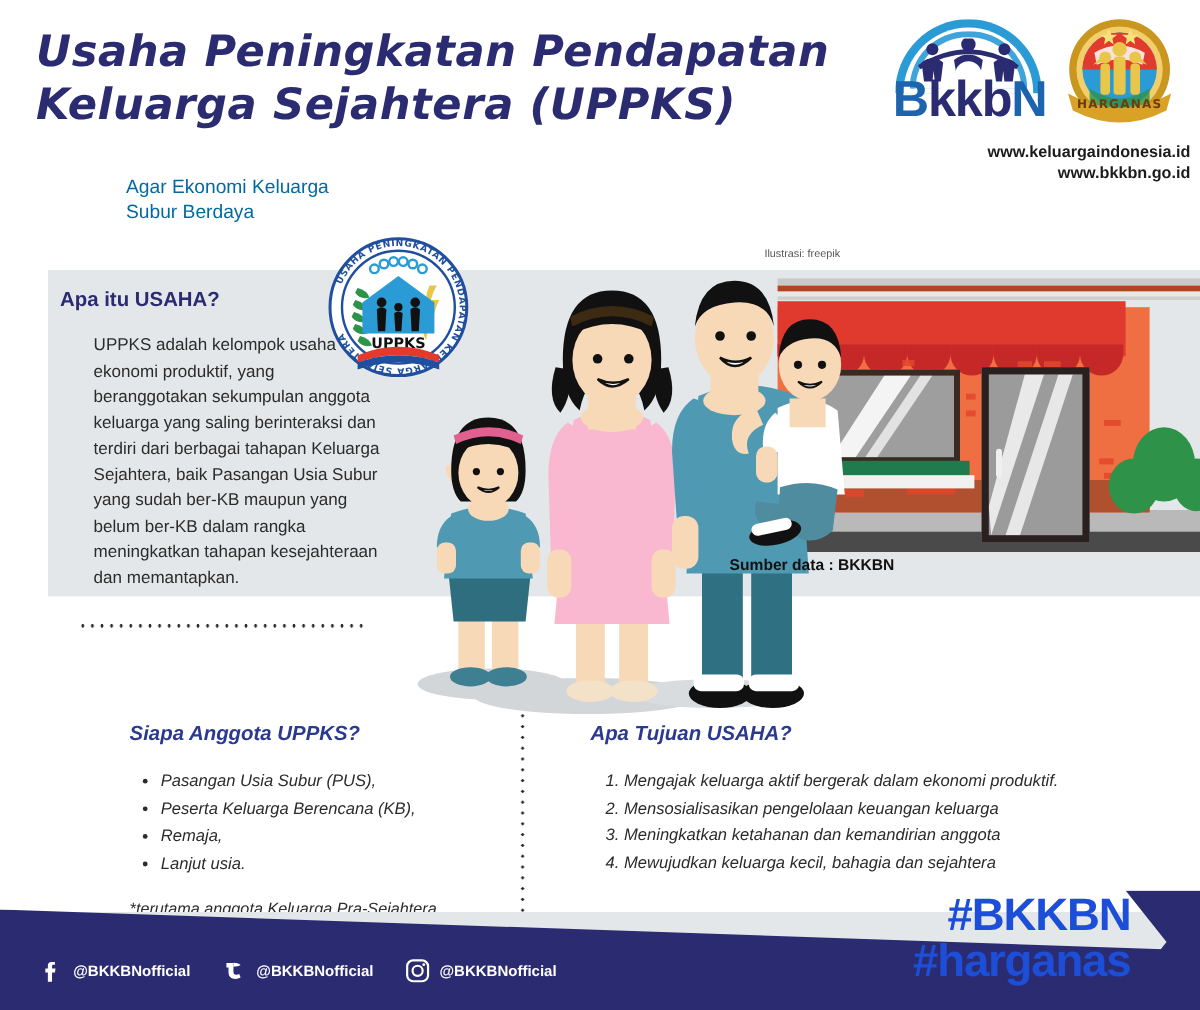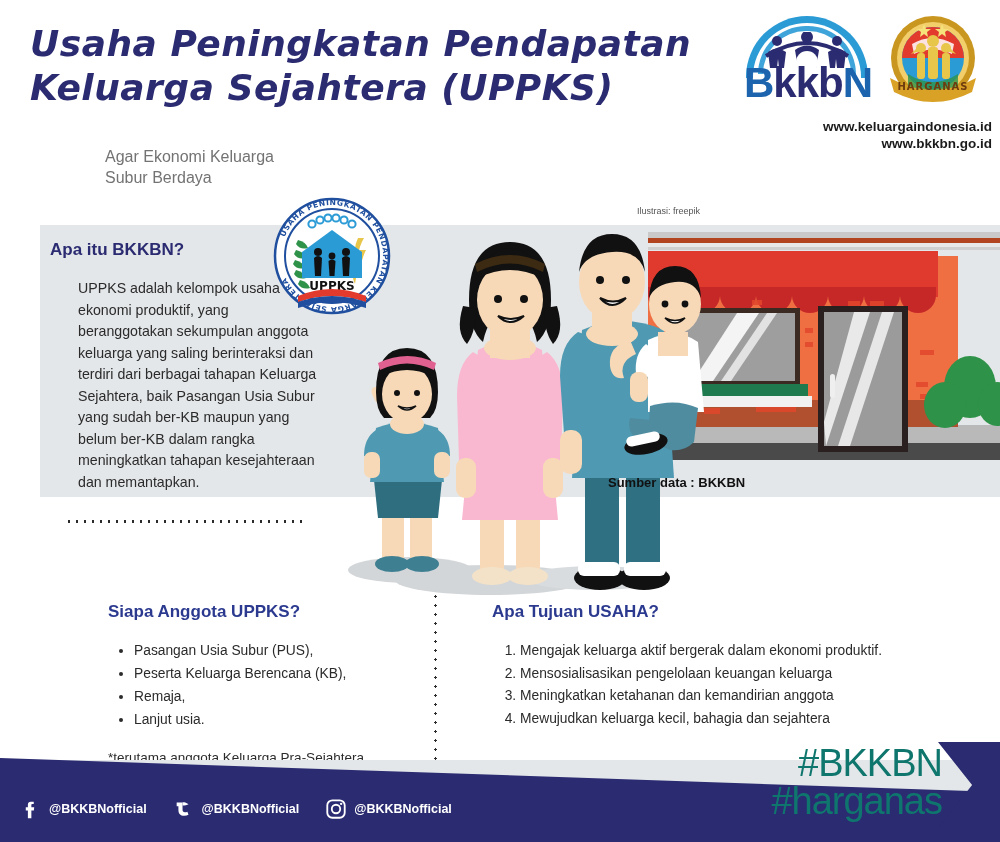--- a/index.html
+++ b/index.html
@@ -34,21 +34,21 @@
   .bk-arc2{position:absolute;left:16px;top:12px;width:98px;height:48px;
     border:5px solid #2b9bd6;border-bottom:none;border-radius:50px 50px 0 0;box-sizing:border-box;opacity:.9;}
   .bk-people{position:absolute;left:22px;top:18px;width:86px;height:42px;}
   .bk-word{position:absolute;left:2px;top:48px;font-size:42px;font-weight:bold;letter-spacing:-1px;line-height:42px;}
   .bk-b{color:#1d64ae;} .bk-k{color:#2b2b72;} .bk-n{color:#1d64ae;}
 
   .harganas-logo{position:absolute;left:136px;top:0px;width:110px;height:96px;}
   .web-urls{position:absolute;left:0px;top:104px;width:250px;text-align:right;
     font-size:13.5px;font-weight:bold;color:#1b1b1b;line-height:17px;}
 
-  .tagline{position:absolute;left:105px;top:146px;font-size:16px;color:#737373;line-height:21px;}
+  .tagline{position:absolute;left:105px;top:146px;font-size:16px;color:#0369a1;line-height:21px;}
   .tagline span{display:block;}
 
   
   .panel{position:absolute;left:40px;top:225px;width:960px;height:272px;background:#e4e7e9;}
 
   .q1-title{position:absolute;left:50px;top:240px;font-size:17px;font-weight:bold;color:#2b2b72;}
   .q1-body{position:absolute;left:78px;top:278px;width:245px;font-size:14.2px;line-height:21.5px;color:#2b2b2b;}
 
   
   .seal{position:absolute;left:272px;top:196px;width:120px;height:120px;}
@@ -70,53 +70,53 @@
   .awn-scallop{position:absolute;top:55px;width:36px;height:26px;background:#c62828;border-radius:0 0 18px 18px;}
   .window{position:absolute;left:22px;top:76px;width:130px;height:78px;background:#9e9e9e;border:5px solid #3a2a22;box-sizing:border-box;}
   .win-sill{position:absolute;left:10px;top:152px;width:150px;height:12px;background:#1f7a4d;}
   .win-sill2{position:absolute;left:6px;top:164px;width:158px;height:11px;background:#f1f1f1;}
   .door{position:absolute;left:170px;top:74px;width:90px;height:146px;background:#9b9b9b;border:6px solid #2a2020;box-sizing:border-box;}
   .door-handle{position:absolute;left:182px;top:142px;width:5px;height:24px;background:#efefef;border-radius:3px;}
   .bush{position:absolute;border-radius:50%;background:#2e9248;}
   .brick{position:absolute;background:#e2472c;opacity:.85;}
 
   .illustrasi-credit{position:absolute;left:637px;top:206px;font-size:9px;color:#555;}
-  .sumber{position:absolute;left:608px;top:463px;font-size:13px;font-weight:bold;color:#111;margin-top:12px;}
+  .sumber{position:absolute;left:608px;top:463px;font-size:13px;font-weight:bold;color:#111;}
 
   
   .dots-h{position:absolute;left:65px;top:520px;width:242px;height:3px;
     background-image:radial-gradient(circle, #2b2b2b 1.2px, rgba(0,0,0,0) 1.3px);
     background-size:8px 3px;background-repeat:repeat-x;}
   .dots-v{position:absolute;left:434px;top:592px;width:3px;height:180px;
     background-image:radial-gradient(circle, #2b2b2b 1.2px, rgba(0,0,0,0) 1.3px);
     background-size:3px 9px;background-repeat:repeat-y;}
 
   
-  .sec{position:absolute;}
+  .sec{position:absolute;font-style:italic;}
   .sec-title{font-size:17px;font-weight:bold;color:#2b3a8f;margin:0 0 18px 0;}
   .bullets{margin:0;padding:0 0 0 26px;list-style:disc;}
   .bullets li{font-size:13.8px;line-height:21px;color:#2b2b2b;margin-bottom:2px;}
   .numbers{margin:0;padding:0 0 0 28px;list-style:decimal;}
   .numbers li{font-size:13.8px;line-height:21.5px;color:#2b2b2b;margin-bottom:1px;}
   .note{margin-top:20px;font-size:13.5px;color:#2b2b2b;}
 
   .sec-left{left:108px;top:602px;width:330px;}
   .sec-right{left:492px;top:602px;width:470px;}
 
   
   .footer{position:absolute;left:0;top:742px;width:1000px;height:100px;}
   .f-graybar{position:absolute;left:0;top:18px;width:1000px;height:82px;background:#e4e7e9;}
   .f-navy{position:absolute;left:0;top:0;width:1000px;height:100px;background:#2b2b72;
     clip-path:polygon(0% 16%, 100% 50%, 100% 100%, 0% 100%);}
   .f-chev{position:absolute;left:938px;top:0px;width:62px;height:86px;background:#2b2b72;
     clip-path:polygon(0% 0%, 100% 0%, 100% 100%, 0% 100%, 55% 50%);}
   .hashtags{position:absolute;right:58px;top:2px;text-align:right;
-    font-size:38px;line-height:38px;font-weight:normal;color:#0f766e;letter-spacing:-1px;}
+    font-size:38px;line-height:38px;font-weight:bold;color:#1d4ed8;letter-spacing:-1px;}
   .hashtags span{display:block;}
-  .socials{position:absolute;left:20px;top:56px;display:flex;align-items:center;gap:26px;}
+  .socials{position:absolute;left:32px;top:56px;display:flex;align-items:center;gap:26px;}
   .social{display:flex;align-items:center;gap:7px;}
   .social .handle{color:#fff;font-size:12.5px;font-weight:bold;}
   .sicon{width:22px;height:22px;display:block;}
 </style>
 </head>
 <body>
 
 <div class="page">
 
   <div class="title">
@@ -320,21 +320,21 @@
       <rect x="296" y="254" width="34" height="10" rx="5" fill="#fff" transform="rotate(-12 313 259)"></rect>
       <path d="M328 152 h30 v24 h-30z" fill="#f7d9b8"></path>
       <ellipse cx="345" cy="124" rx="26" ry="30" fill="#f7d9b8"></ellipse>
       <path d="M319 118 q2 -32 26 -32 q24 0 26 32 q-6 -18 -26 -16 q-20 2 -26 16z" fill="#111"></path>
       <circle cx="335" cy="124" r="3.4" fill="#111"></circle>
       <circle cx="355" cy="124" r="3.4" fill="#111"></circle>
       <path d="M335 138 q10 10 20 0 q-10 5 -20 0z" fill="#fff" stroke="#111" stroke-width="1.6"></path>
     </g>
   </svg>
 
-  <div class="q1-title">Apa itu BKKBN?</div>
+  <div class="q1-title">Apa itu USAHA?</div>
   <div class="q1-body">UPPKS adalah kelompok usaha ekonomi produktif, yang beranggotakan sekumpulan anggota keluarga yang saling berinteraksi dan terdiri dari berbagai tahapan Keluarga Sejahtera, baik Pasangan Usia Subur yang sudah ber-KB maupun yang belum ber-KB dalam rangka meningkatkan tahapan kesejahteraan dan memantapkan.</div>
 
   <svg class="seal" viewBox="0 0 120 120">
     <circle cx="60" cy="60" r="58" fill="#ffffff"></circle>
     <circle cx="60" cy="60" r="57" fill="none" stroke="#1f4f9e" stroke-width="2.5"></circle>
     <circle cx="60" cy="60" r="47" fill="none" stroke="#1f4f9e" stroke-width="2"></circle>
     <circle cx="60" cy="60" r="44" fill="#ffffff"></circle>
     <path id="ringpath" d="M60,60 m-51,0 a51,51 0 1,1 102,0 a51,51 0 1,1 -102,0" fill="none"></path>
     <text font-family="DejaVu Sans, sans-serif" font-size="7.6" font-weight="bold" fill="#1f4f9e" letter-spacing="0.6">
       <textPath href="#ringpath" startOffset="6%">USAHA PENINGKATAN PENDAPATAN KELUARGA SEJAHTERA</textPath>

